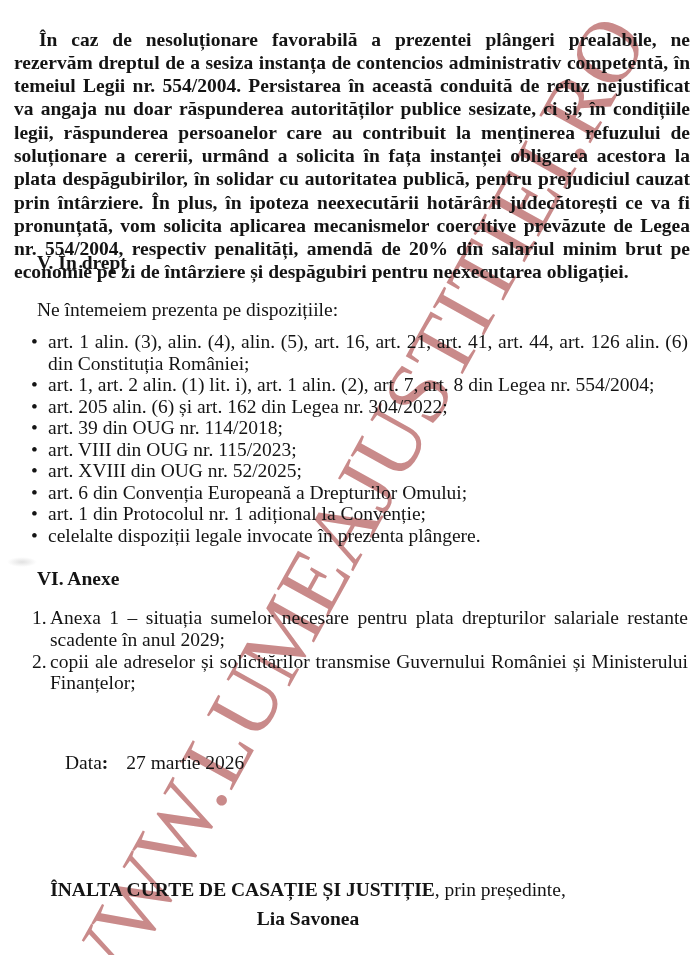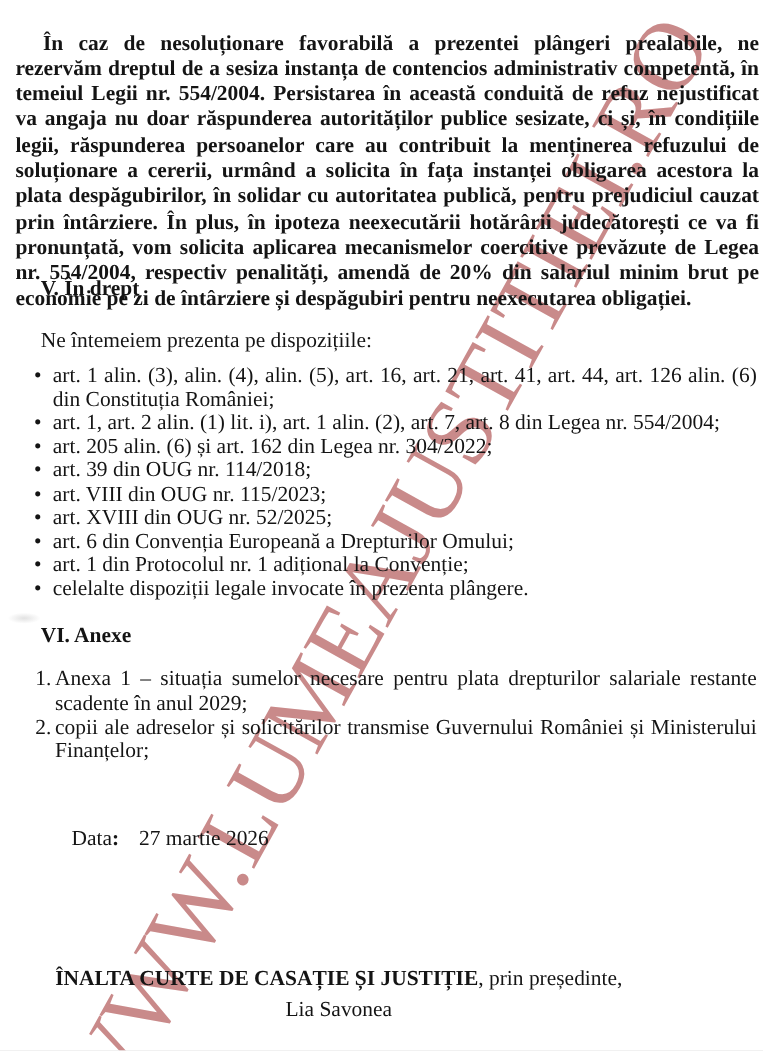--- a/index.html
+++ b/index.html
@@ -78,21 +78,21 @@
   .date-colon { font-weight: bold; }
   .date-value { margin-left: 18px; }
 
   .signature {
     position: absolute;
     top: 876px; left: 0; width: 616px;
     text-align: center;
     line-height: 28.5px;
   }
   .sig-institution { font-weight: bold; }
-  .sig-name { font-weight: normal; }
+  .sig-name { font-weight: bold; }
 
   
   .smudge {
     position: absolute;
     left: 7px; top: 557px;
     width: 30px; height: 10px;
     background: radial-gradient(ellipse at center, rgba(90,90,90,0.18), rgba(90,90,90,0) 70%);
     z-index: 2;
   }
 </style>

